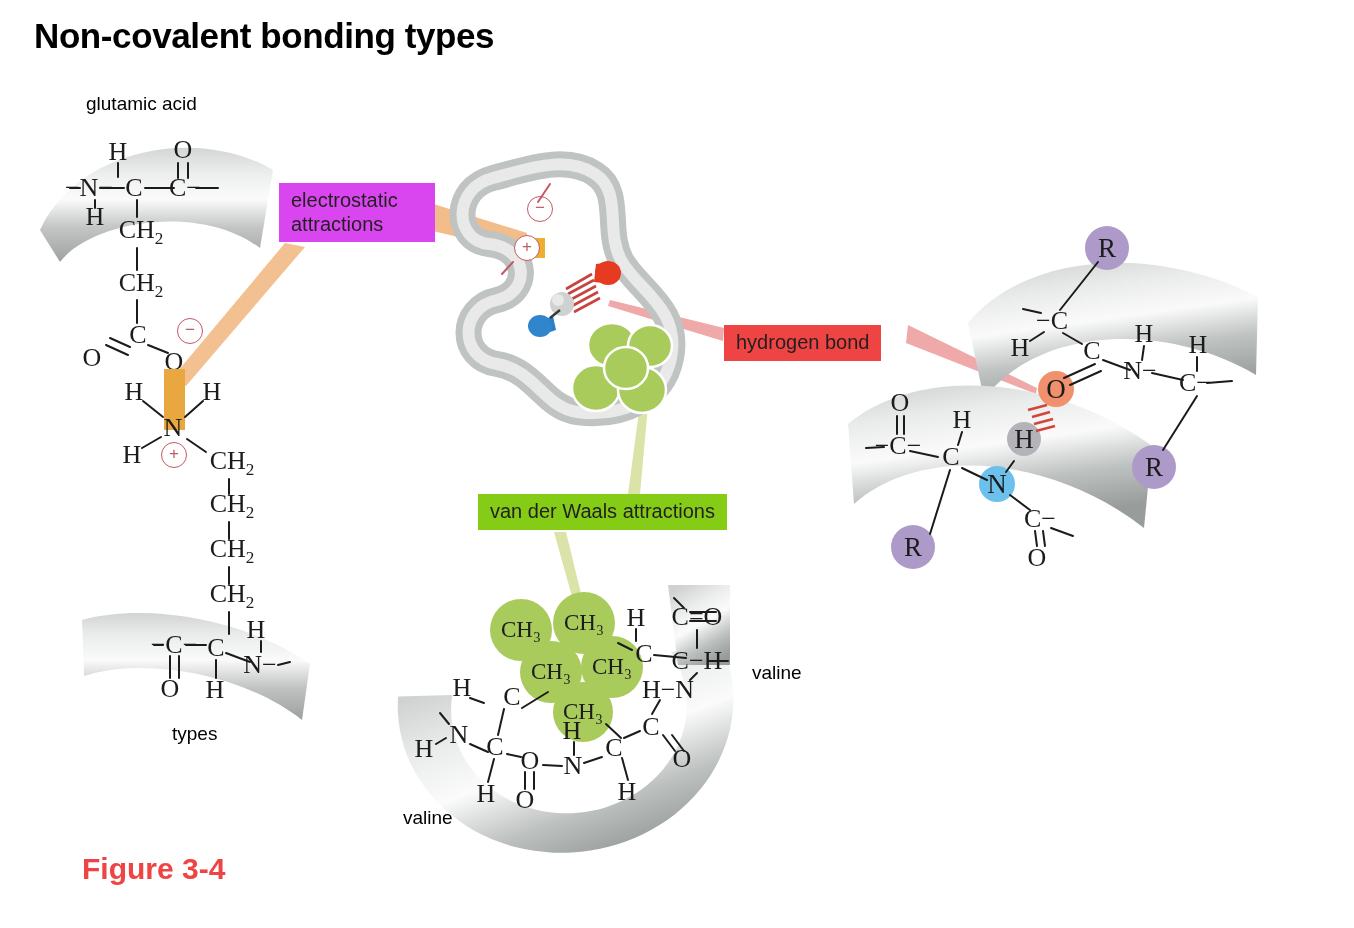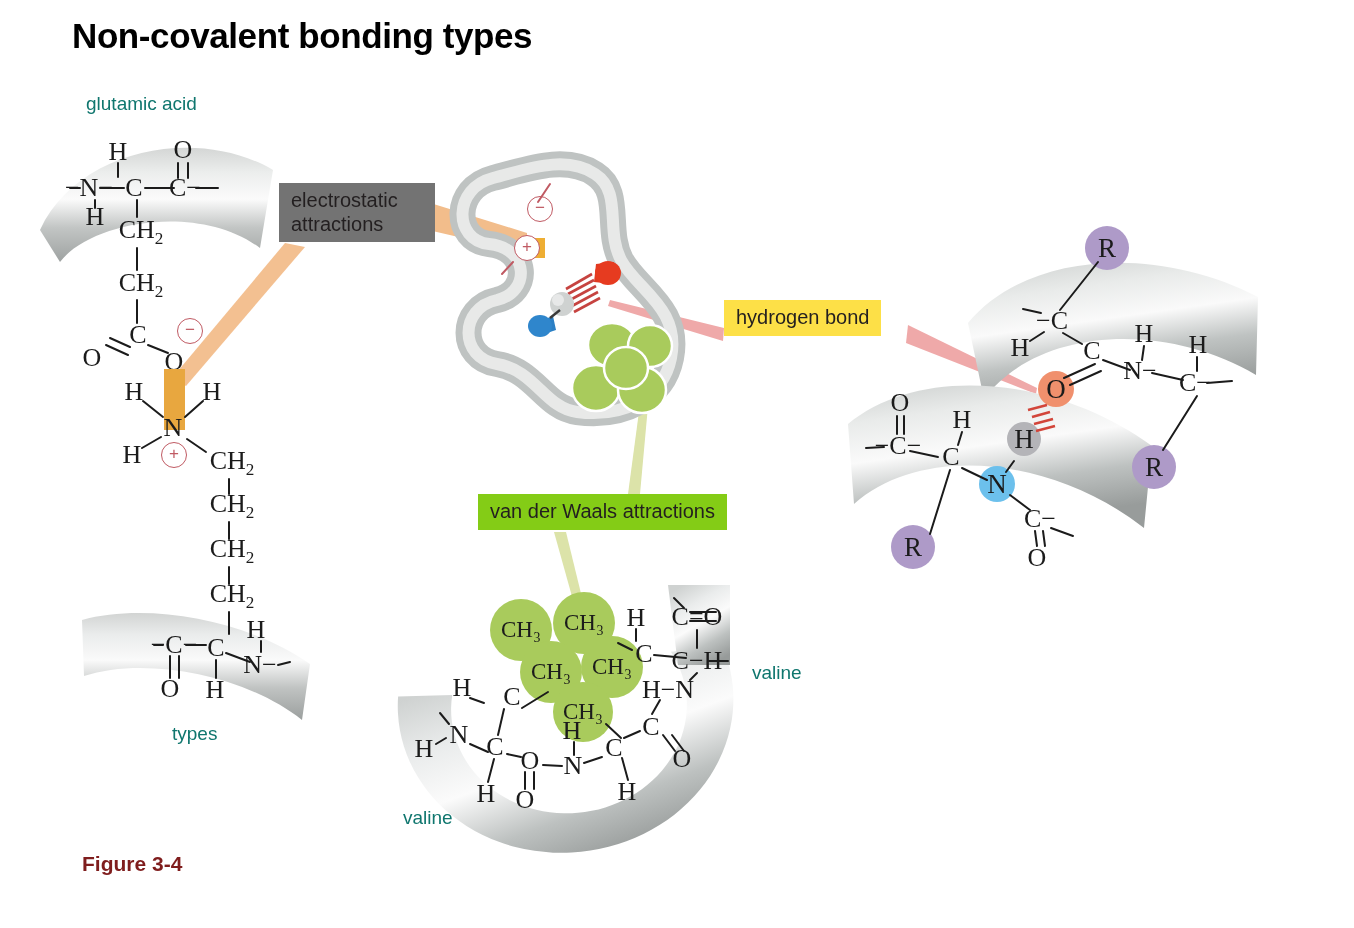--- a/index.html
+++ b/index.html
@@ -1,28 +1,28 @@
 <!DOCTYPE html>
 <html><head>
 <meta charset="utf-8">
 <style>
   html,body{margin:0;padding:0;background:#ffffff;}
   body{width:1354px;height:928px;position:relative;overflow:hidden;
        font-family:"Liberation Sans", sans-serif;color:#1a1a1a;}
   .abs{position:absolute;}
-  #title{left:34px;top:16px;font-size:35px;font-weight:bold;letter-spacing:-0.4px;color:#000;margin-left:38px;}
-  #figcaption{left:82px;top:852px;font-size:21px;font-weight:bold;color:#7f1d1d;}
-  .plainlabel{font-size:19px;color:#0f766e;font-family:"Liberation Sans",sans-serif;}
+  #title{left:34px;top:16px;font-size:35px;font-weight:bold;letter-spacing:-0.4px;color:#000;}
+  #figcaption{left:82px;top:852px;font-size:30px;font-weight:bold;color:#ef4444;}
+  .plainlabel{font-size:19px;color:#000000;font-family:"Liberation Sans",sans-serif;}
 
   
   .callout{position:absolute;padding:6px 12px;font-size:20px;line-height:1.18;color:#231f20;
            white-space:pre-line;}
-  #cal-electro{left:279px;top:183px;background:#737373;width:132px;}
+  #cal-electro{left:279px;top:183px;background:#d946ef;width:132px;}
   #cal-vdw{left:478px;top:494px;background:#84cc16;}
-  #cal-hbond{left:724px;top:300px;background:#fde047;}
+  #cal-hbond{left:724px;top:325px;background:#ef4444;}
 
   
   .ribbon{position:absolute;}
 
   
   .atom{position:absolute;font-family:"Liberation Serif", serif;font-size:26px;color:#1b1b1b;
         transform:translate(-50%,-50%);white-space:nowrap;}
   .atom sub{font-size:0.66em;}
 
   

